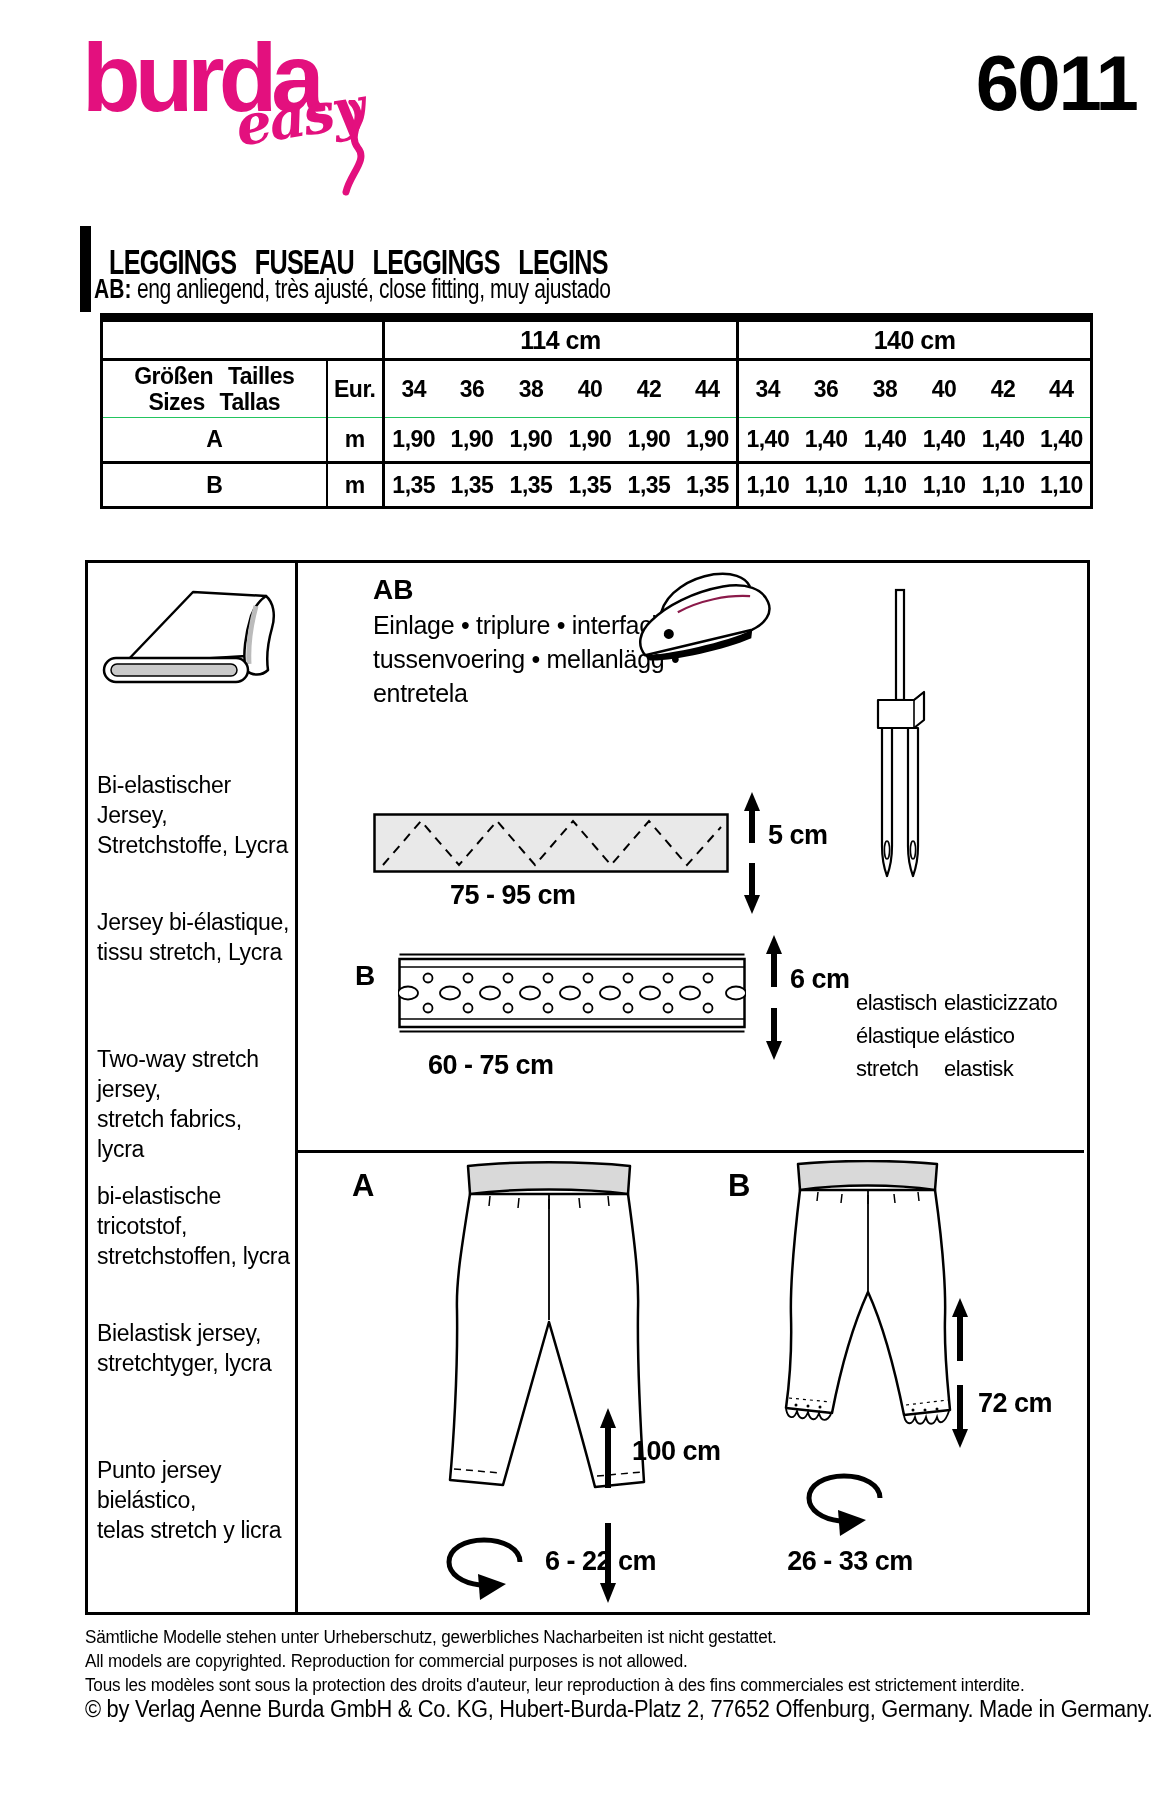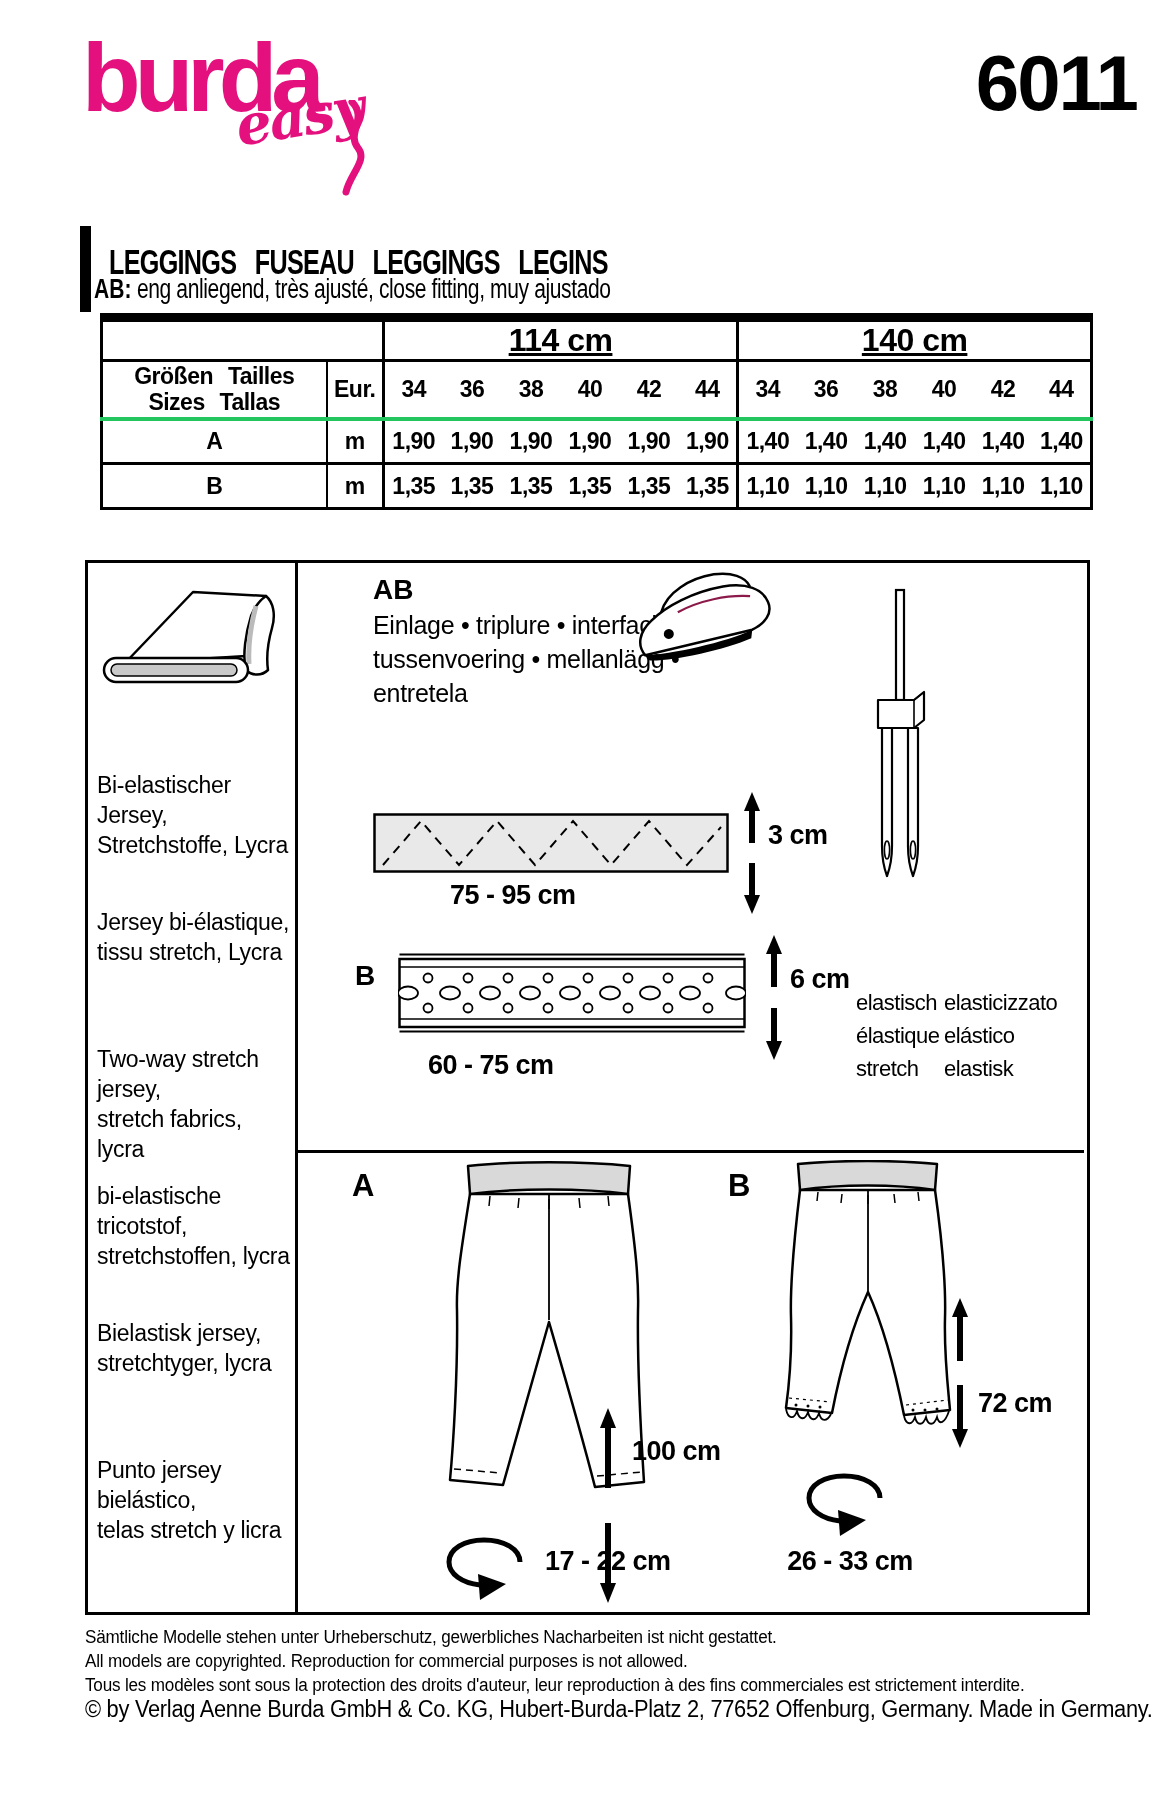--- a/index.html
+++ b/index.html
@@ -15,23 +15,23 @@
   .title-bar{width:11px;height:86px;background:#000;}
   .title-main{font:700 35px/1 "Liberation Sans",sans-serif;letter-spacing:-1px;word-spacing:17px;
               transform:scaleX(.72);transform-origin:0 0;white-space:nowrap;display:inline-block;}
   .subtitle{font:400 27px/1 "Liberation Sans",sans-serif;letter-spacing:-.5px;
             transform:scaleX(.78);transform-origin:0 0;white-space:nowrap;display:inline-block;}
   .subtitle b{letter-spacing:0;}
   
   #fab{border-collapse:collapse;table-layout:fixed;width:990px;}
   #fab td{padding:0;vertical-align:middle;text-align:center;font-weight:700;letter-spacing:-.5px;}
   #fab{border:3px solid #000;border-top:9px solid #000;}
-  td.grp{border-left:3px solid #000;border-bottom:3px solid #000;font-size:32px;letter-spacing:0;text-decoration:underline;}
+  td.grp{border-left:3px solid #000;border-bottom:3px solid #000;font-size:25px;letter-spacing:0;}
   td.c-empty{border-bottom:3px solid #000;}
-  tr.hdr td{border-bottom:4px solid #22c55e;font-size:23px;}
+  tr.hdr td{border-bottom:1px solid #22c55e;font-size:23px;}
   tr.rowA td{border-bottom:3px solid #000;}
   tr.rowA td,tr.rowB td{font-size:23px;}
   td.lbl{text-align:left;padding-left:10px;font-size:23px;line-height:1.15;word-spacing:9px;}
   td.eur{text-align:right;padding-right:5px;border-left:2px solid #000;}
   td.szfirst{border-left:3px solid #000;}
   
   .box{border:3px solid #000;}
   .vline{background:#000;}
   .hline{background:#000;}
   .flabel{font:400 23px/30px "Liberation Sans",sans-serif;letter-spacing:-.3px;}
@@ -214,21 +214,21 @@
     <polyline points="10,52 48,8 86,52 124,8 162,52 200,8 238,52 276,8 314,52 348,14" fill="none" stroke="#000" stroke-width="2" stroke-dasharray="9 7"></polyline>
   </svg>
   <div class="abs dim" style="left:450px;top:882px;">75 - 95 cm</div>
 
   <svg class="abs" style="left:742px;top:792px;" width="20" height="122" viewBox="0 0 20 122">
     <polygon points="10,0 2,19 18,19" fill="#000"></polygon>
     <rect x="7" y="17" width="6" height="34" fill="#000"></rect>
     <rect x="7" y="71" width="6" height="34" fill="#000"></rect>
     <polygon points="10,122 2,103 18,103" fill="#000"></polygon>
   </svg>
-  <div class="abs dim" style="left:768px;top:822px;">3 cm</div>
+  <div class="abs dim" style="left:768px;top:822px;">5 cm</div>
 
   <div class="abs ab-big" style="left:355px;top:962px;">B</div>
   <svg class="abs" style="left:398px;top:953px;" width="348" height="80" viewBox="0 0 348 80">
     <rect x="1.5" y="6" width="345" height="68" fill="#fff" stroke="#000" stroke-width="2.5"></rect>
     <line x1="1.5" y1="1.5" x2="346.5" y2="1.5" stroke="#000" stroke-width="2"></line>
     <line x1="1.5" y1="78.5" x2="346.5" y2="78.5" stroke="#000" stroke-width="2"></line>
     <line x1="1.5" y1="14" x2="346.5" y2="14" stroke="#000" stroke-width="1.3"></line>
     <line x1="1.5" y1="66" x2="346.5" y2="66" stroke="#000" stroke-width="1.3"></line>
     <g fill="#fff" stroke="#000" stroke-width="1.8">
       <circle cx="30" cy="25" r="4.5"></circle>
@@ -313,21 +313,21 @@
     <rect x="7" y="18" width="6" height="62" fill="#000"></rect>
     <rect x="7" y="115" width="6" height="62" fill="#000"></rect>
     <polygon points="10,195 2,175 18,175" fill="#000"></polygon>
   </svg>
   <div class="abs dim" style="left:632px;top:1438px;">100 cm</div>
 
   <svg class="abs" style="left:440px;top:1532px;" width="88" height="78" viewBox="0 0 88 78">
     <path d="M80 30 C80 17 64 8 44 8 C24 8 9 17 9 30 C9 42 22 51 40 53" fill="none" stroke="#000" stroke-width="5"></path>
     <polygon points="38,42 66,52 40,68" fill="#000"></polygon>
   </svg>
-  <div class="abs dim" style="left:545px;top:1548px;">17 - 22 cm</div>
+  <div class="abs dim" style="left:545px;top:1548px;">6 - 22 cm</div>
 
   <svg class="abs" style="left:950px;top:1298px;" width="20" height="150" viewBox="0 0 20 150">
     <polygon points="10,0 2,19 18,19" fill="#000"></polygon>
     <rect x="7" y="17" width="6" height="46" fill="#000"></rect>
     <rect x="7" y="87" width="6" height="46" fill="#000"></rect>
     <polygon points="10,150 2,131 18,131" fill="#000"></polygon>
   </svg>
   <div class="abs dim" style="left:978px;top:1390px;">72 cm</div>
 
   <svg class="abs" style="left:800px;top:1468px;" width="88" height="78" viewBox="0 0 88 78">

